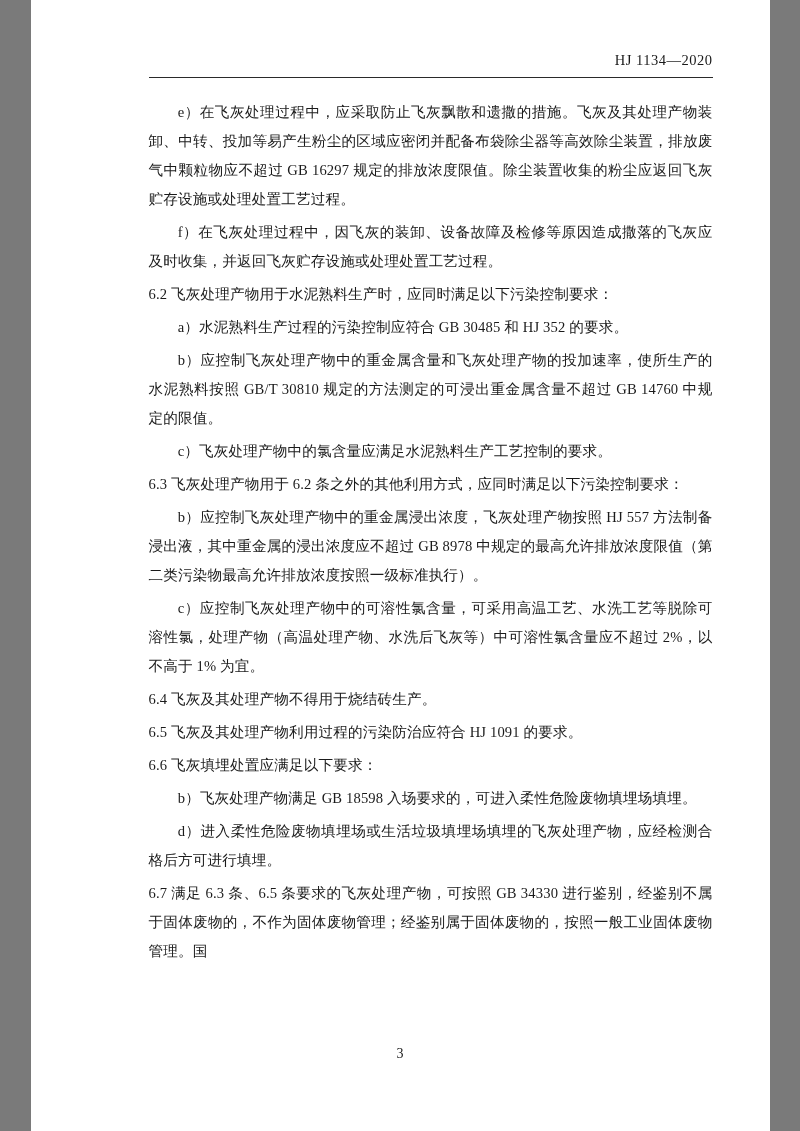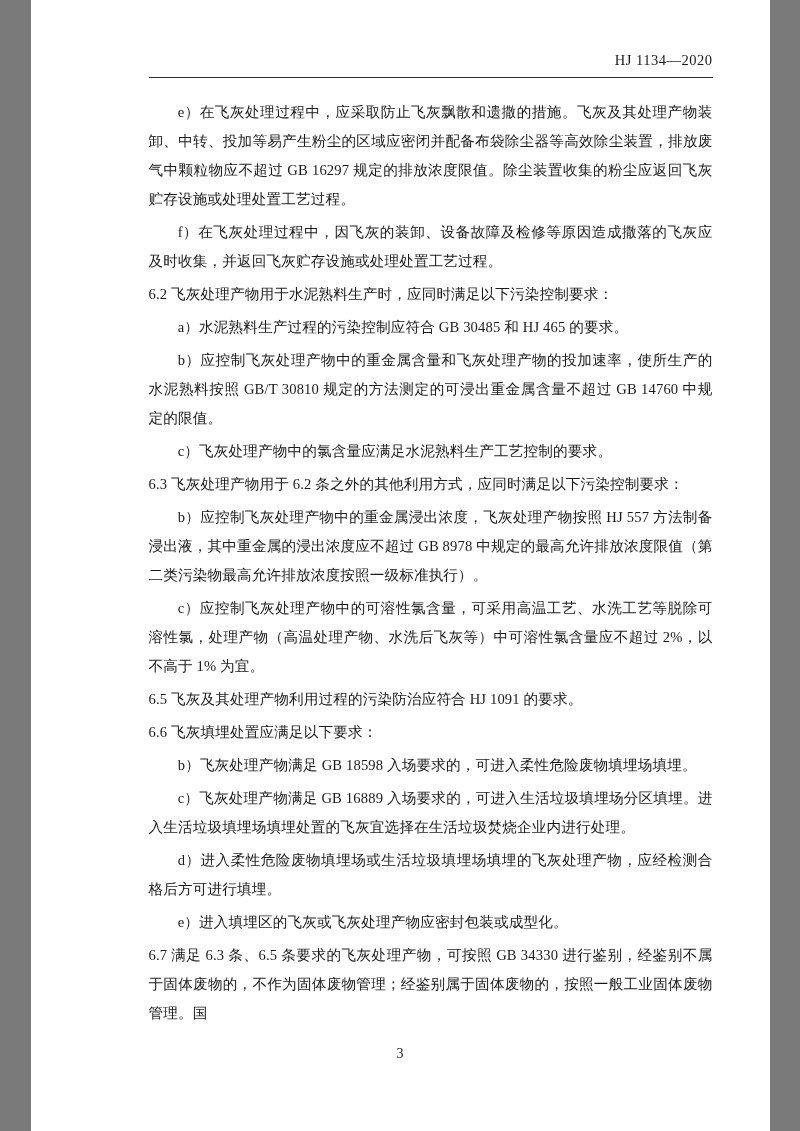--- a/index.html
+++ b/index.html
@@ -64,30 +64,29 @@
 
 <div class="page">
   <div class="content">
     <div class="header">HJ 1134—2020</div>
     <hr class="hrule">
 
     <div class="body">
       <p class="indent2">e）在飞灰处理过程中，应采取防止飞灰飘散和遗撒的措施。飞灰及其处理产物装卸、中转、投加等易产生粉尘的区域应密闭并配备布袋除尘器等高效除尘装置，排放废气中颗粒物应不超过 GB 16297 规定的排放浓度限值。除尘装置收集的粉尘应返回飞灰贮存设施或处理处置工艺过程。</p>
       <p class="indent2">f）在飞灰处理过程中，因飞灰的装卸、设备故障及检修等原因造成撒落的飞灰应及时收集，并返回飞灰贮存设施或处理处置工艺过程。</p>
       <p class="hang">6.2 飞灰处理产物用于水泥熟料生产时，应同时满足以下污染控制要求：</p>
-      <p class="indent2">a）水泥熟料生产过程的污染控制应符合 GB 30485 和 HJ 465 的要求。</p>
+      <p class="indent2">a）水泥熟料生产过程的污染控制应符合 GB 30485 和 HJ 352 的要求。</p>
       <p class="indent2">b）应控制飞灰处理产物中的重金属含量和飞灰处理产物的投加速率，使所生产的水泥熟料按照 GB/T 30810 规定的方法测定的可浸出重金属含量不超过 GB 14760 中规定的限值。</p>
       <p class="indent2">c）飞灰处理产物中的氯含量应满足水泥熟料生产工艺控制的要求。</p>
       <p class="hang">6.3 飞灰处理产物用于 6.2 条之外的其他利用方式，应同时满足以下污染控制要求：</p>
       <p class="indent2">b）应控制飞灰处理产物中的重金属浸出浓度，飞灰处理产物按照 HJ 557 方法制备浸出液，其中重金属的浸出浓度应不超过 GB 8978 中规定的最高允许排放浓度限值（第二类污染物最高允许排放浓度按照一级标准执行）。</p>
       <p class="indent2">c）应控制飞灰处理产物中的可溶性氯含量，可采用高温工艺、水洗工艺等脱除可溶性氯，处理产物（高温处理产物、水洗后飞灰等）中可溶性氯含量应不超过 2%，以不高于 1% 为宜。</p>
+      <p class="hang">6.4 飞灰及其处理产物不得用于烧结砖生产。</p>
       <p class="hang">6.5 飞灰及其处理产物利用过程的污染防治应符合 HJ 1091 的要求。</p>
       <p class="hang">6.6 飞灰填埋处置应满足以下要求：</p>
       <p class="indent2">b）飞灰处理产物满足 GB 18598 入场要求的，可进入柔性危险废物填埋场填埋。</p>
-      <p class="indent2">c）飞灰处理产物满足 GB 16889 入场要求的，可进入生活垃圾填埋场分区填埋。进入生活垃圾填埋场填埋处置的飞灰宜选择在生活垃圾焚烧企业内进行处理。</p>
       <p class="indent2">d）进入柔性危险废物填埋场或生活垃圾填埋场填埋的飞灰处理产物，应经检测合格后方可进行填埋。</p>
-      <p class="indent2">e）进入填埋区的飞灰或飞灰处理产物应密封包装或成型化。</p>
       <p class="hang">6.7 满足 6.3 条、6.5 条要求的飞灰处理产物，可按照 GB 34330 进行鉴别，经鉴别不属于固体废物的，不作为固体废物管理；经鉴别属于固体废物的，按照一般工业固体废物管理。国</p>
     </div>
   </div>
 
   <div class="pagenum">3</div>
 </div>
 
 </body></html>

